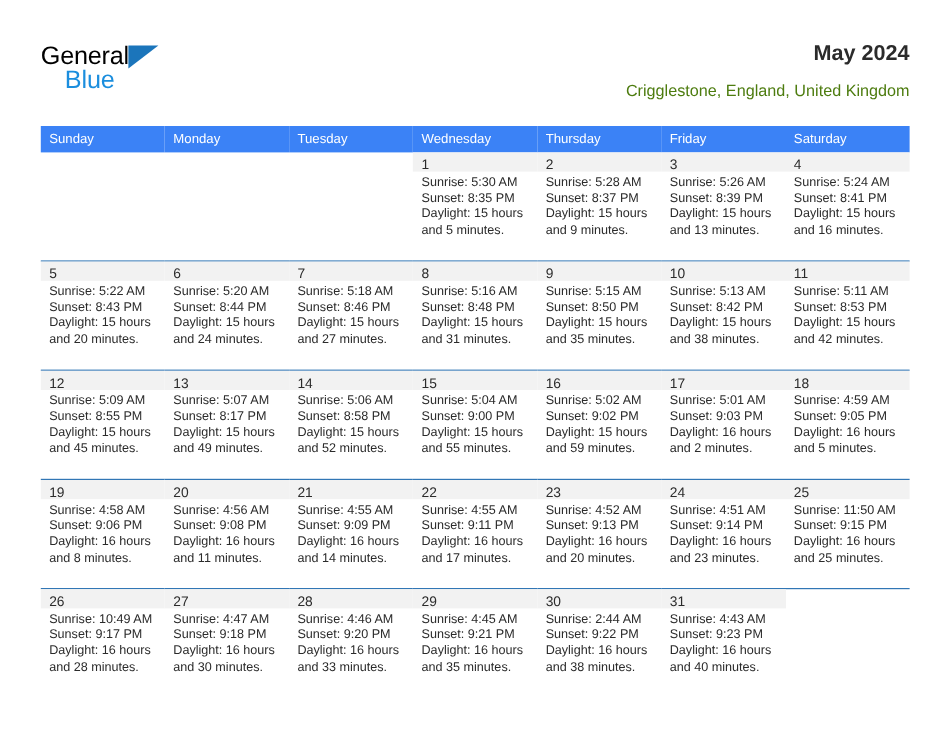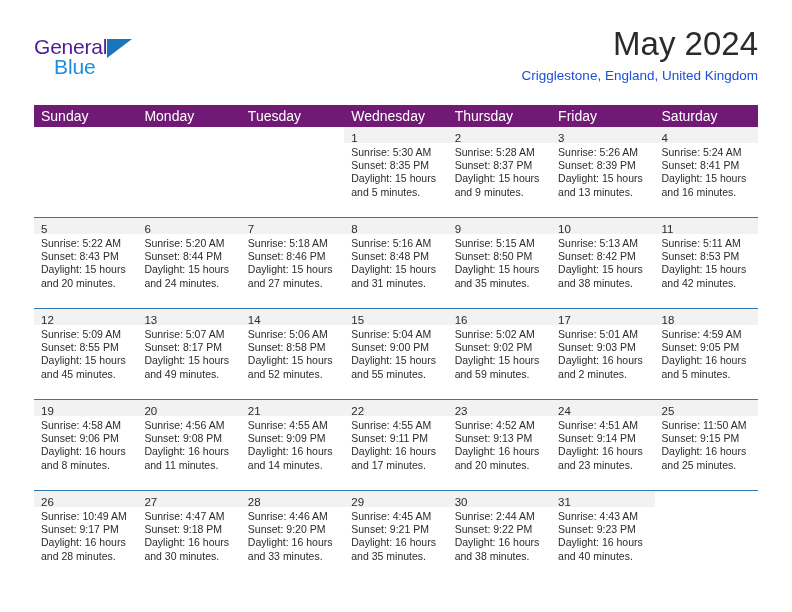--- a/index.html
+++ b/index.html
@@ -32,21 +32,21 @@
 
   .logo {
     position: absolute;
     left: 0;
     top: 8px;
     width: 200px;
     height: 56px;
   }
   .logo-general {
     font-size: 21px;
-    color: #4c1d95;
+    color: #000000;
     letter-spacing: -0.2px;
     line-height: 22px;
     display: inline-block;
   }
   .logo-triangle {
     display: inline-block;
     width: 0;
     height: 0;
     border-left: 25px solid #1b75bb;
     border-bottom: 19px solid transparent;
@@ -63,50 +63,50 @@
     letter-spacing: -0.1px;
   }
 
   .title-block {
     position: absolute;
     right: 0;
     top: 0;
     text-align: right;
   }
   .month-title {
-    font-size: 33px;
+    font-size: 18px;
     color: #2b2b2b;
     line-height: 32px;
-    font-weight: normal;
+    font-weight: bold;
     margin: 0;
     white-space: nowrap;
   }
   .location {
     font-size: 13.5px;
-    color: #1d4ed8;
+    color: #4d7c0f;
     line-height: 20px;
     margin: 6px 0 0 7px;
     white-space: nowrap;
   }
 
   
   .calendar {
     position: absolute;
     left: 34px;
     top: 105px;
     width: 724px;
     border-collapse: collapse;
     table-layout: fixed;
   }
   .calendar col { width: 103.43px; }
 
   .calendar thead th {
-    background: #701a75;
+    background: #3b82f6;
     color: #ffffff;
-    font-size: 14px;
+    font-size: 11px;
     font-weight: normal;
     text-align: left;
     padding: 5px 0 5px 7px;
     height: 21px;
     line-height: 12px;
   }
 
   .calendar tbody td {
     vertical-align: top;
     padding: 0;

